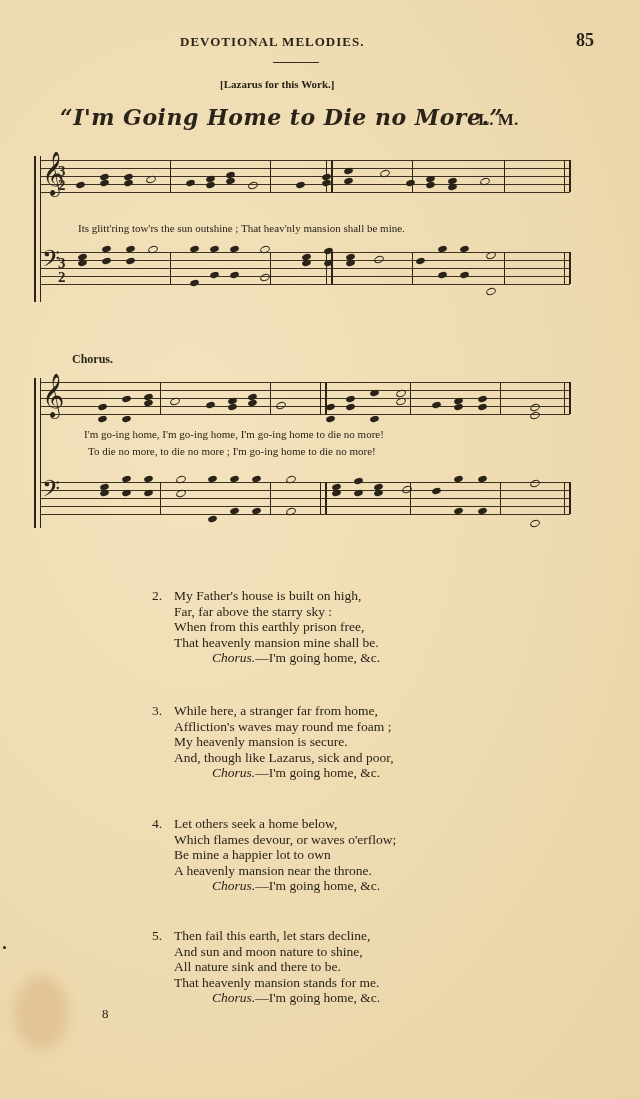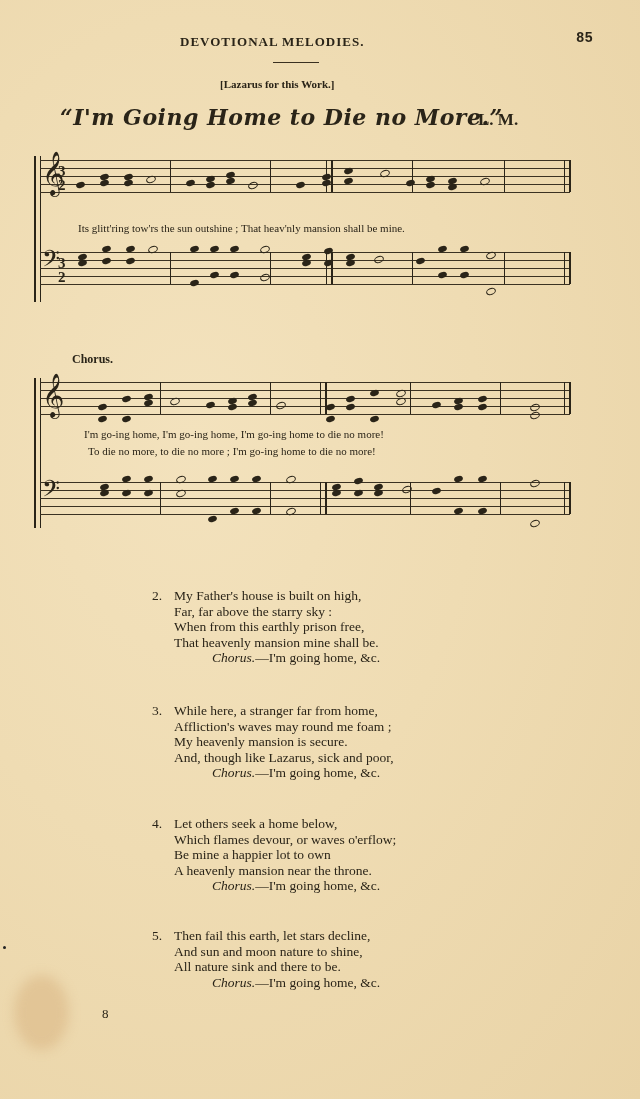--- a/index.html
+++ b/index.html
@@ -1,21 +1,21 @@
 <!DOCTYPE html>
 <html><head>
 <meta charset="utf-8">
 <style>
   html,body{margin:0;padding:0;}
   body{width:640px;height:1099px;position:relative;overflow:hidden;
     background:radial-gradient(ellipse at 30% 40%, #f3e2bd 0%, #efdcb3 45%, #e9d3a6 100%);
     font-family:"DejaVu Serif","Liberation Serif",serif;color:#2a2418;}
   .abs{position:absolute;}
   .running-head{left:180px;top:34px;font-size:13px;letter-spacing:1px;font-weight:bold;font-family:"Liberation Serif",serif;}
-  .page-num{left:576px;top:30px;font-size:14px;font-weight:bold;font-family:Liberation Mono, monospace;}
+  .page-num{left:576px;top:30px;font-size:18px;font-weight:bold;font-family:Liberation Serif, serif;}
   .rule{left:273px;top:62px;width:46px;height:1px;background:#3a3020;}
   .arranged{left:220px;top:78px;font-size:11px;font-weight:bold;font-family:"Liberation Serif",serif;}
   .title{left:60px;top:104px;font-size:22px;font-family:"DejaVu Serif",serif;font-style:italic;font-weight:bold;letter-spacing:0.5px;}
   .meter{left:478px;top:110px;font-size:17px;font-weight:bold;font-family:"Liberation Serif",serif;}
   .system{position:absolute;left:34px;width:536px;}
   .brace{position:absolute;left:0;width:4px;border-left:2px solid #2a2418;border-right:1px solid #2a2418;}
   .staff{position:absolute;left:6px;right:0;height:40px;}
   .staff .line{position:absolute;left:0;right:0;height:1px;background:#3b3222;}
   .barline{position:absolute;width:1px;background:#2a2418;}
   .barline.dbl{width:4px;border-left:1px solid #2a2418;border-right:2px solid #2a2418;background:transparent;}
@@ -254,16 +254,17 @@
   <span class="line">Be mine a happier lot to own</span>
   <span class="line">A heavenly mansion near the throne.</span>
   <span class="chorus"><i>Chorus.</i><span>—I'm going home, &amp;c.</span></span>
 </div>
 
 <div class="verse" style="left:174px;top:928px;">
   <span class="num">5.</span>
   <span class="line">Then fail this earth, let stars decline,</span>
   <span class="line">And sun and moon nature to shine,</span>
   <span class="line">All nature sink and there to be.</span>
+  <span class="line">That heavenly mansion stands for me.</span>
   <span class="chorus"><i>Chorus.</i><span>—I'm going home, &amp;c.</span></span>
 </div>
 
 <div class="abs sig">8</div>
 
 </body></html>

